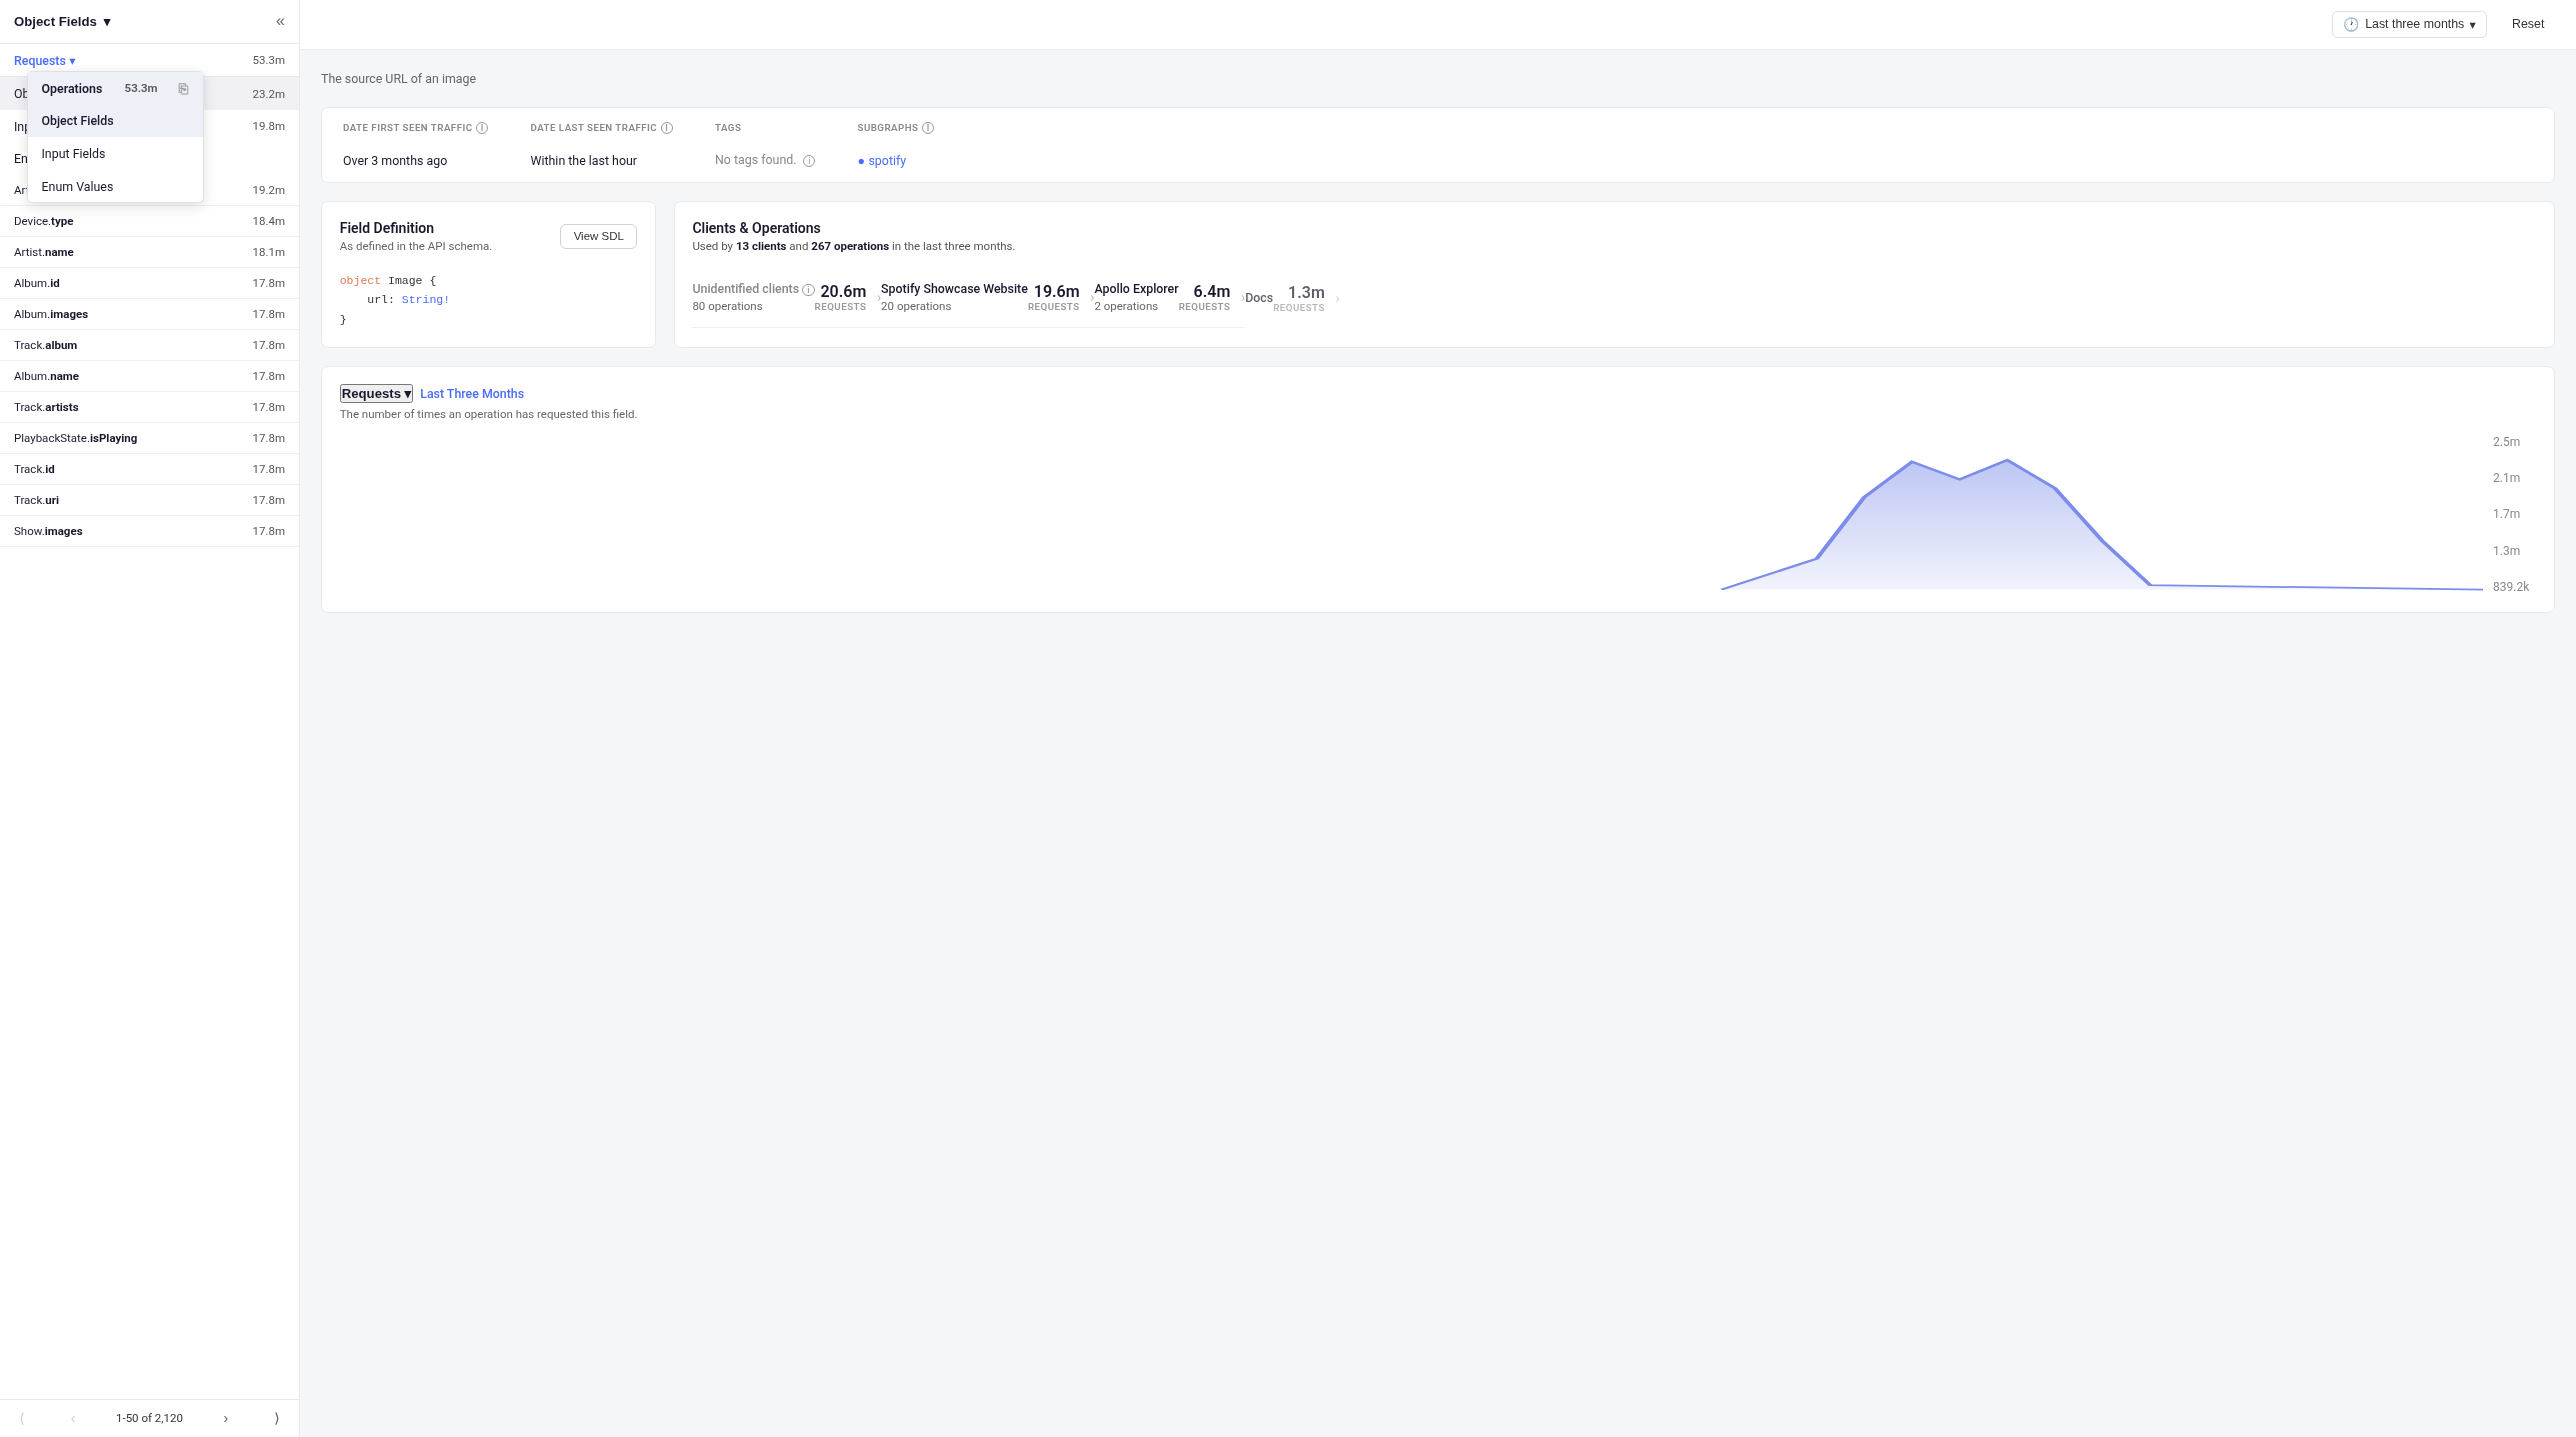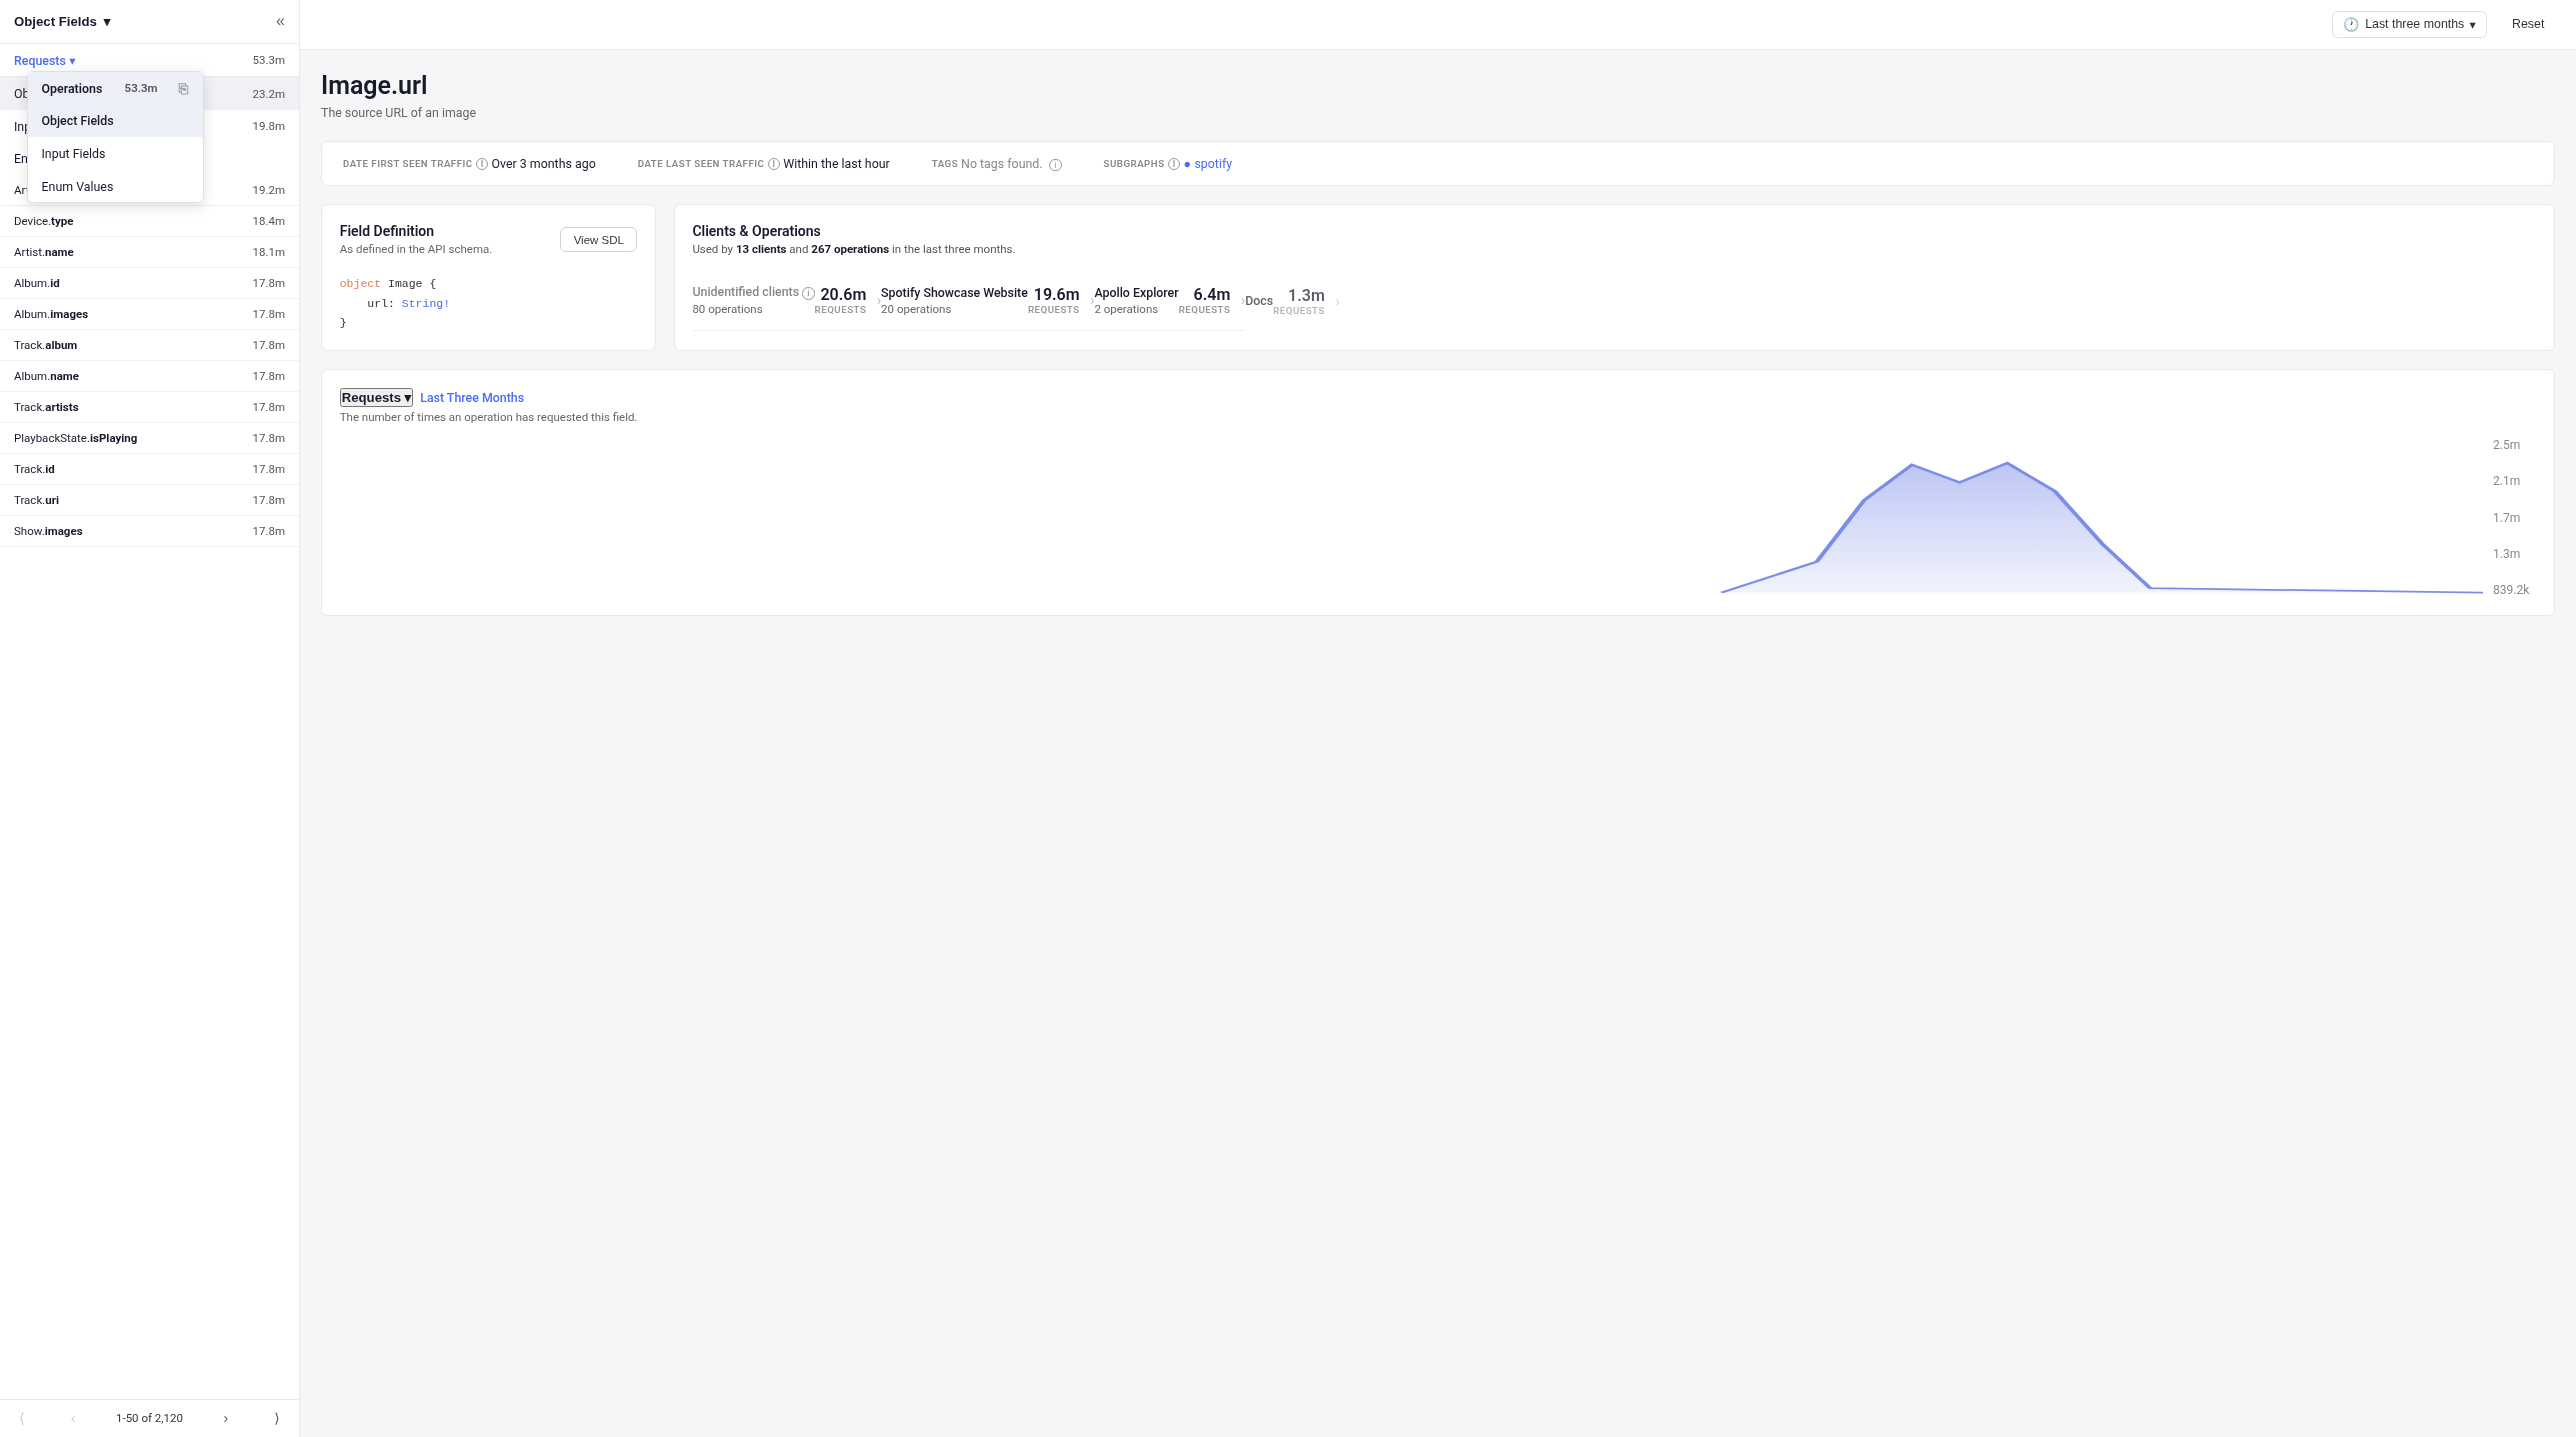--- a/index.html
+++ b/index.html
@@ -33,21 +33,21 @@
     .main { flex: 1; overflow-y: auto; background: #f5f6f7; }
     .top-bar { display: flex; align-items: center; justify-content: flex-end; padding: 10.6px 21px; background: #fff; border-bottom: 0.9px solid #e8e9eb; gap: 14px; }
     .time-filter { display: flex; align-items: center; gap: 5.3px; font-size: 12.4px; color: #333; cursor: pointer; border: 0.9px solid #e0e0e0; border-radius: 5.3px; padding: 5.3px 10.6px; background: #fff; }
     .reset-btn { background: none; border: none; font-size: 12.4px; color: #333; cursor: pointer; padding: 5.3px 10.6px; }
 
     .content-area { padding: 21px; }
     .field-title { font-size: 25px; font-weight: 600; color: #1a1a2e; margin-bottom: 5.3px; }
     .field-subtitle { font-size: 12.4px; color: #666; margin-bottom: 21px; }
 
     .meta-bar { display: flex; gap: 42px; background: #fff; border: 0.9px solid #e8e9eb; border-radius: 7px; padding: 14px 21px; margin-bottom: 17.7px; }
-    .meta-item { display: flex; flex-direction: row; gap: 3px; }
+    .meta-item { display: flex; flex-direction: column; gap: 19px; }
     .meta-label { font-size: 9.7px; font-weight: 600; color: #888; text-transform: uppercase; letter-spacing: 0.05em; display: flex; align-items: center; gap: 3.5px; }
     .meta-value { font-size: 12.4px; color: #1a1a2e; }
     .meta-value a { color: #4a6cf7; text-decoration: none; display: flex; align-items: center; gap: 3.5px; }
     .info-icon { display: inline-block; width: 12.4px; height: 12.4px; border-radius: 50%; border: 0.9px solid #999; font-size: 8.8px; text-align: center; line-height: 10.6px; color: #999; cursor: pointer; }
 
     .two-col { display: flex; gap: 17.7px; margin-bottom: 17.7px; }
     .card { background: #fff; border: 0.9px solid #e8e9eb; border-radius: 7px; padding: 17.7px; }
     .card-left { flex: 0 0 335px; }
     .card-right { flex: 1; }
 
@@ -196,21 +196,20 @@
   <div class="top-bar">
     <button class="time-filter">
       <span style="font-size:13.2px;">🕐</span>
       <span>Last three months</span>
       <span>▾</span>
     </button>
     <button class="reset-btn">Reset</button>
   </div>
 
   <div class="content-area">
-    <h1 class="field-title">Image.url</h1>
     <p class="field-subtitle">The source URL of an image</p>
 
     <div class="meta-bar">
       <div class="meta-item">
         <span class="meta-label">
           <span>DATE FIRST SEEN TRAFFIC</span>
           <span class="info-icon">i</span>
         </span>
         <span class="meta-value">Over 3 months ago</span>
       </div>

